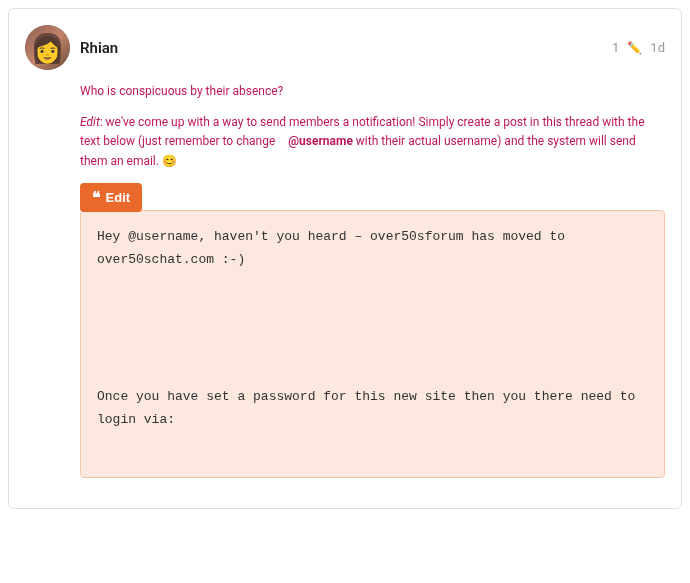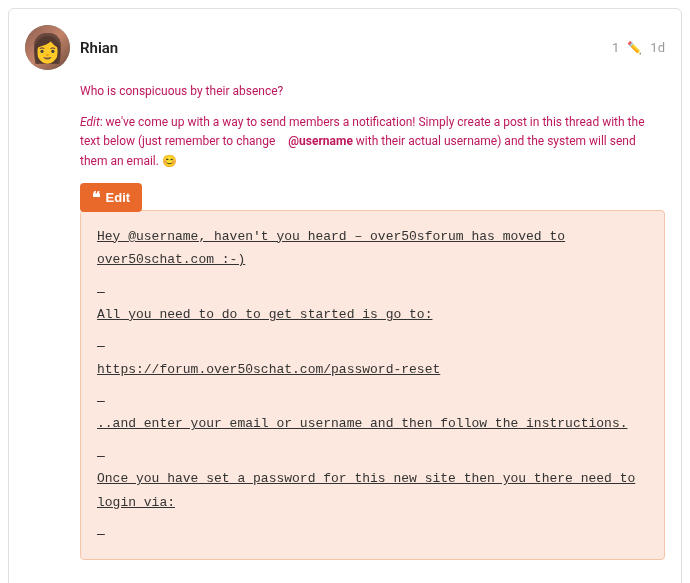--- a/index.html
+++ b/index.html
@@ -142,21 +142,20 @@
       margin-bottom: 14px;
       font-size: 13px;
       font-family: 'Courier New', Courier, monospace;
       line-height: 1.8;
       color: #333;
       overflow: hidden;
     }
 
     .blockquote-box p {
       margin-bottom: 4px;
-      text-decoration: underline;
     }
   </style>
 </head>
 <body>
 
 <div class="post-container">
   <div class="post-header">
     <div class="post-header-left">
       <div class="avatar">
         <div class="avatar-img"></div>
@@ -182,25 +181,22 @@
     <div class="quote-button-wrapper">
       <button class="quote-button">
         <span class="quote-mark">❝</span>
         <span>Edit</span>
       </button>
     </div>
 
     <div class="blockquote-box">
       <p>Hey @username, haven't you heard – over50sforum has moved to over50schat.com :-)</p>
       <p>&nbsp;</p>
-      <p>All you need to do to get started is go to:</p>
-      <p>&nbsp;</p>
-      <p>https://forum.over50schat.com/password-reset</p>
-      <p>&nbsp;</p>
-      <p>..and enter your email or username and then follow the instructions.</p>
+      <p>&nbsp;</p>
+      <p>&nbsp;</p>
       <p>&nbsp;</p>
       <p>Once you have set a password for this new site then you there need to login via:</p>
       <p>&nbsp;</p>
 
     </div>
 
     
 
     
   </div>

